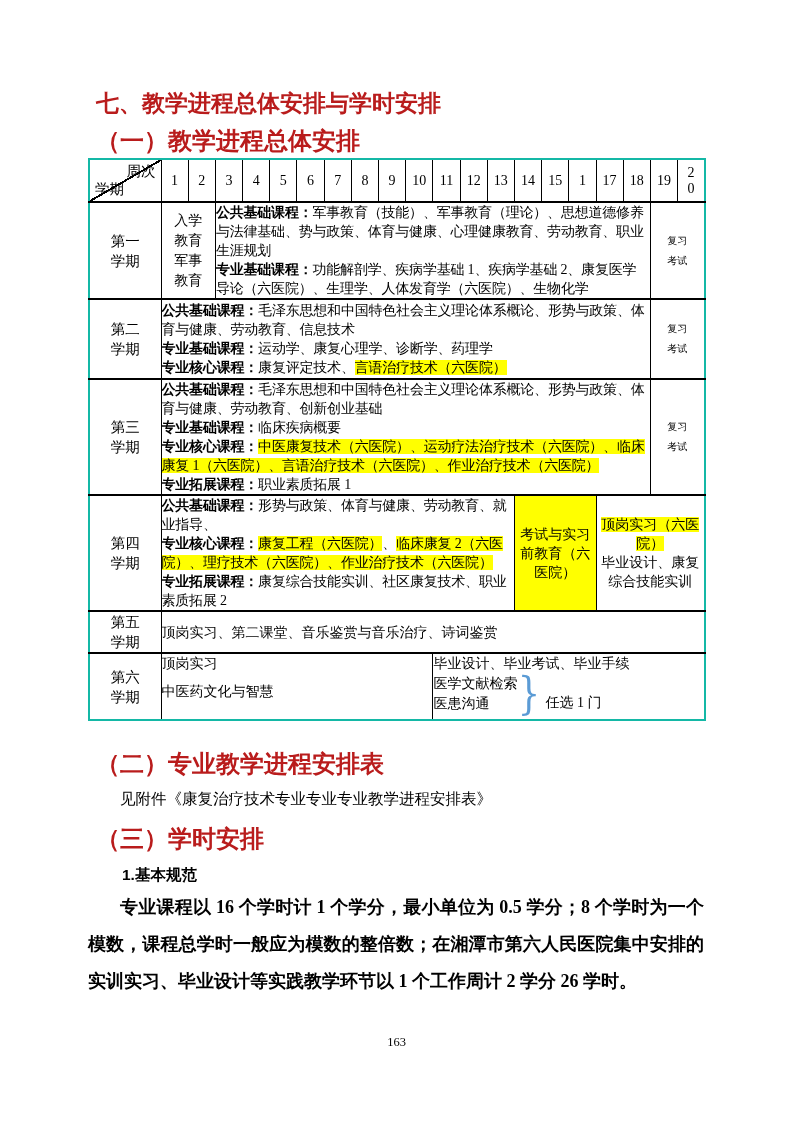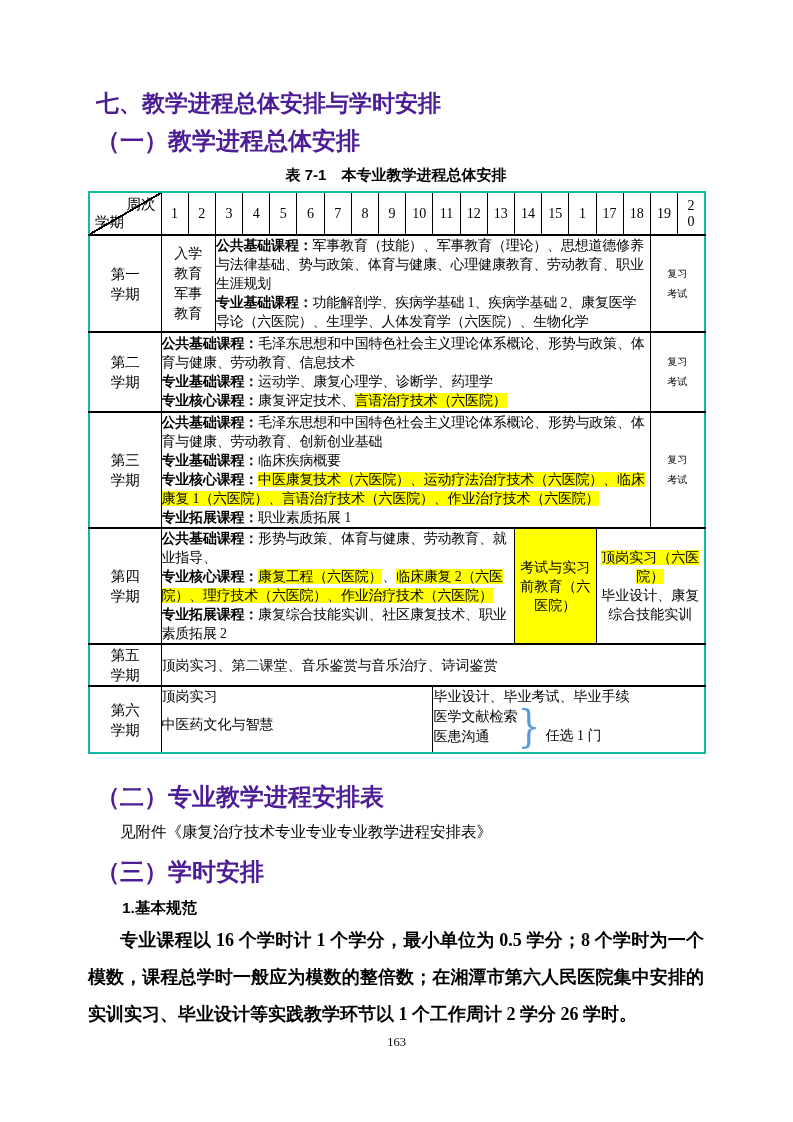--- a/index.html
+++ b/index.html
@@ -1,20 +1,20 @@
 <!DOCTYPE html>
 <html style="--hl: #ffff00; --brace: #5b9bd5;"><head>
 <meta charset="utf-8">
 <style>
   html,body{margin:0;padding:0;background:#ffffff;}
   .page{position:relative;width:793px;height:1122px;background:#fff;color:#000;
         font-family:"Liberation Serif","DejaVu Serif",serif;overflow:hidden;}
   .inner{padding:86px 89px 0 88px;}
 
-  h1,h2{font-family:"Liberation Sans","DejaVu Sans",sans-serif;font-weight:bold;margin:0;color:#4c1d95;}
+  h1,h2{font-family:"Liberation Sans","DejaVu Sans",sans-serif;font-weight:bold;margin:0;color:#b91c1c;}
   h1{font-size:23px;line-height:34px;margin-left:8px;}
   h2{font-size:24px;line-height:34px;margin-left:8px;}
   .h2-1{margin-top:4px;}
   .h2-2{margin-top:26px;}
   .h2-3{margin-top:12px;}
 
   .caption{font-family:"Liberation Sans","DejaVu Sans",sans-serif;font-weight:bold;
            font-size:15px;text-align:center;margin-top:8px;margin-bottom:6px;}
 
   table.sched{border-collapse:collapse;table-layout:fixed;width:616px;border:2px solid #14b8a6;}
@@ -67,21 +67,20 @@
   .pagenum{position:absolute;left:0;right:0;top:1035px;text-align:center;font-size:12.5px;}
 </style>
 </head>
 <body>
 
 <div class="page">
   <div class="inner">
 
     <h1>七、教学进程总体安排与学时安排</h1>
     <h2 class="h2-1">（一）教学进程总体安排</h2>
-    <div class="caption">表 7-1　本专业教学进程总体安排</div>
 
     <table class="sched">
       <colgroup>
         <col class="c-sem">
         <col class="c-wk">
           <col class="c-wk">
           <col class="c-wk">
           <col class="c-wk">
           <col class="c-wk">
         <col class="c-wk">

